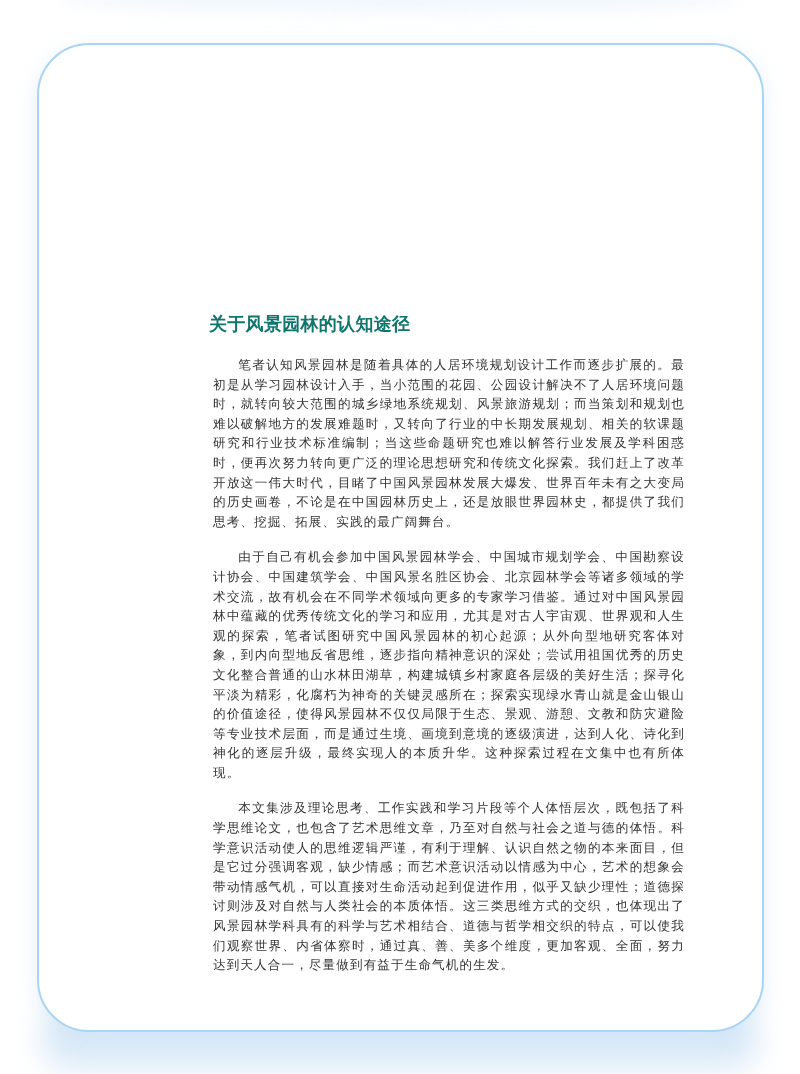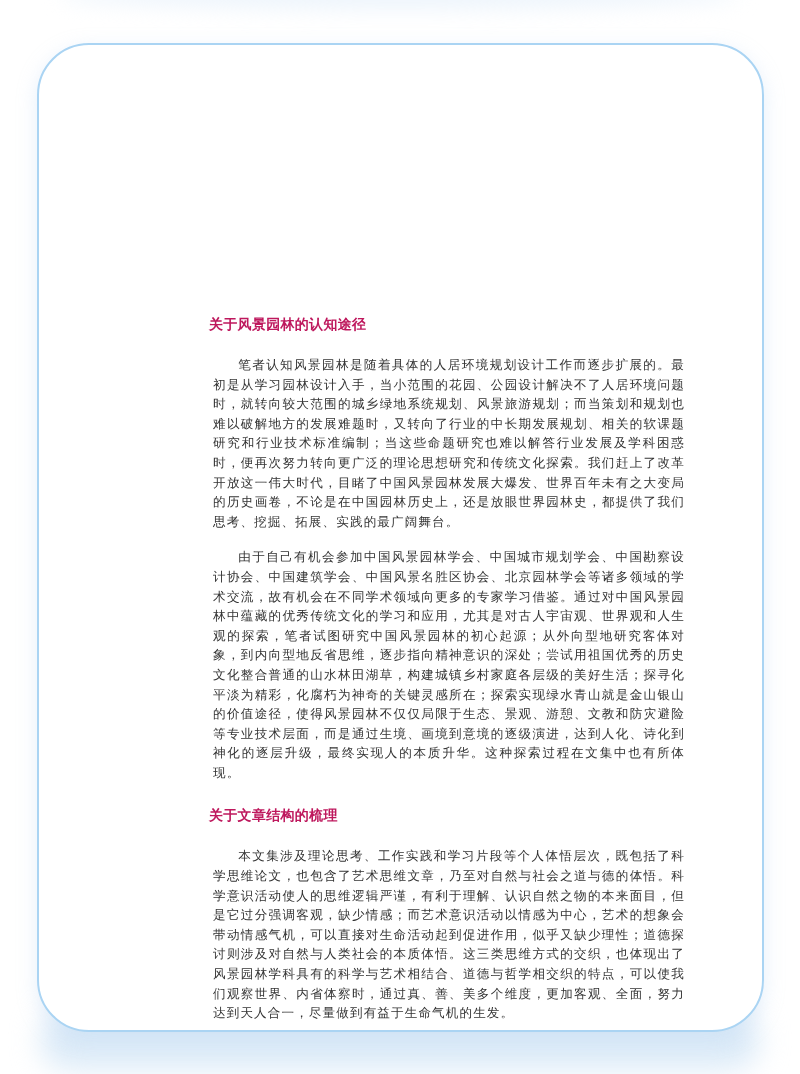--- a/index.html
+++ b/index.html
@@ -27,23 +27,23 @@
     background: #ffffff;
     box-shadow: 0 6px 20px rgba(180, 210, 240, 0.35);
   }
   .content {
     position: absolute;
     left: 197px; top: 313px;
     width: 504px;
     color: #2a2a2a;
   }
   .section-title {
-    font-size: 14px;
+    font-size: 18px;
     font-weight: bold;
-    color: #be185d;
+    color: #0f766e;
     margin: 0 0 20px 12px;
     line-height: 22px;
     letter-spacing: 0.3px;
   }
   .section-title.second { margin-top: 22px; }
   .para {
     font-size: 12.6px;
     line-height: 19.6px;
     text-indent: 2em;
     margin: 16px;
@@ -60,16 +60,15 @@
 
 <div class="card"></div>
 
 <div class="content">
   <section>
     <h2 class="section-title">关于风景园林的认知途径</h2>
     <p class="para">笔者认知风景园林是随着具体的人居环境规划设计工作而逐步扩展的。最初是从学习园林设计入手，当小范围的花园、公园设计解决不了人居环境问题时，就转向较大范围的城乡绿地系统规划、风景旅游规划；而当策划和规划也难以破解地方的发展难题时，又转向了行业的中长期发展规划、相关的软课题研究和行业技术标准编制；当这些命题研究也难以解答行业发展及学科困惑时，便再次努力转向更广泛的理论思想研究和传统文化探索。我们赶上了改革开放这一伟大时代，目睹了中国风景园林发展大爆发、世界百年未有之大变局的历史画卷，不论是在中国园林历史上，还是放眼世界园林史，都提供了我们思考、挖掘、拓展、实践的最广阔舞台。</p>
     <p class="para">由于自己有机会参加中国风景园林学会、中国城市规划学会、中国勘察设计协会、中国建筑学会、中国风景名胜区协会、北京园林学会等诸多领域的学术交流，故有机会在不同学术领域向更多的专家学习借鉴。通过对中国风景园林中蕴藏的优秀传统文化的学习和应用，尤其是对古人宇宙观、世界观和人生观的探索，笔者试图研究中国风景园林的初心起源；从外向型地研究客体对象，到内向型地反省思维，逐步指向精神意识的深处；尝试用祖国优秀的历史文化整合普通的山水林田湖草，构建城镇乡村家庭各层级的美好生活；探寻化平淡为精彩，化腐朽为神奇的关键灵感所在；探索实现绿水青山就是金山银山的价值途径，使得风景园林不仅仅局限于生态、景观、游憩、文教和防灾避险等专业技术层面，而是通过生境、画境到意境的逐级演进，达到人化、诗化到神化的逐层升级，最终实现人的本质升华。这种探索过程在文集中也有所体现。</p>
   </section>
   <section>
-    <h2 class="section-title second">关于文章结构的梳理</h2>
     <p class="para">本文集涉及理论思考、工作实践和学习片段等个人体悟层次，既包括了科学思维论文，也包含了艺术思维文章，乃至对自然与社会之道与德的体悟。科学意识活动使人的思维逻辑严谨，有利于理解、认识自然之物的本来面目，但是它过分强调客观，缺少情感；而艺术意识活动以情感为中心，艺术的想象会带动情感气机，可以直接对生命活动起到促进作用，似乎又缺少理性；道德探讨则涉及对自然与人类社会的本质体悟。这三类思维方式的交织，也体现出了风景园林学科具有的科学与艺术相结合、道德与哲学相交织的特点，可以使我们观察世界、内省体察时，通过真、善、美多个维度，更加客观、全面，努力达到天人合一，尽量做到有益于生命气机的生发。</p>
   </section>
 </div>
 
 </body></html>

